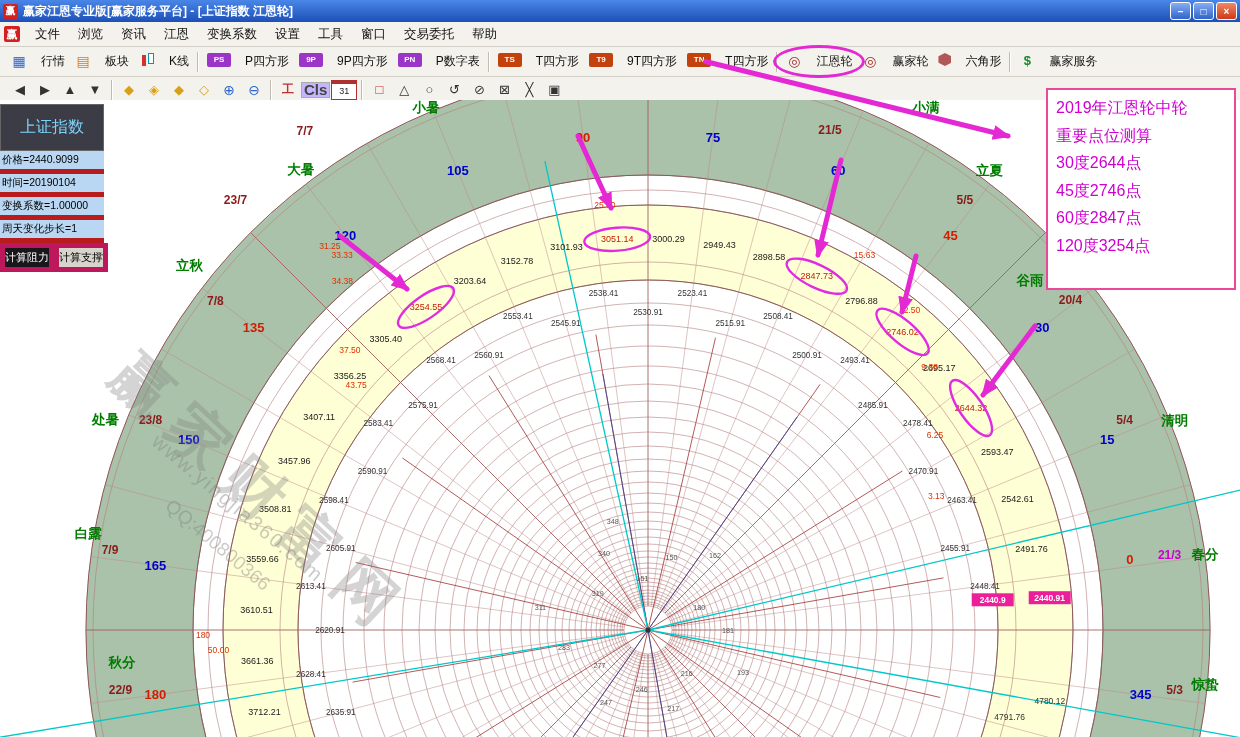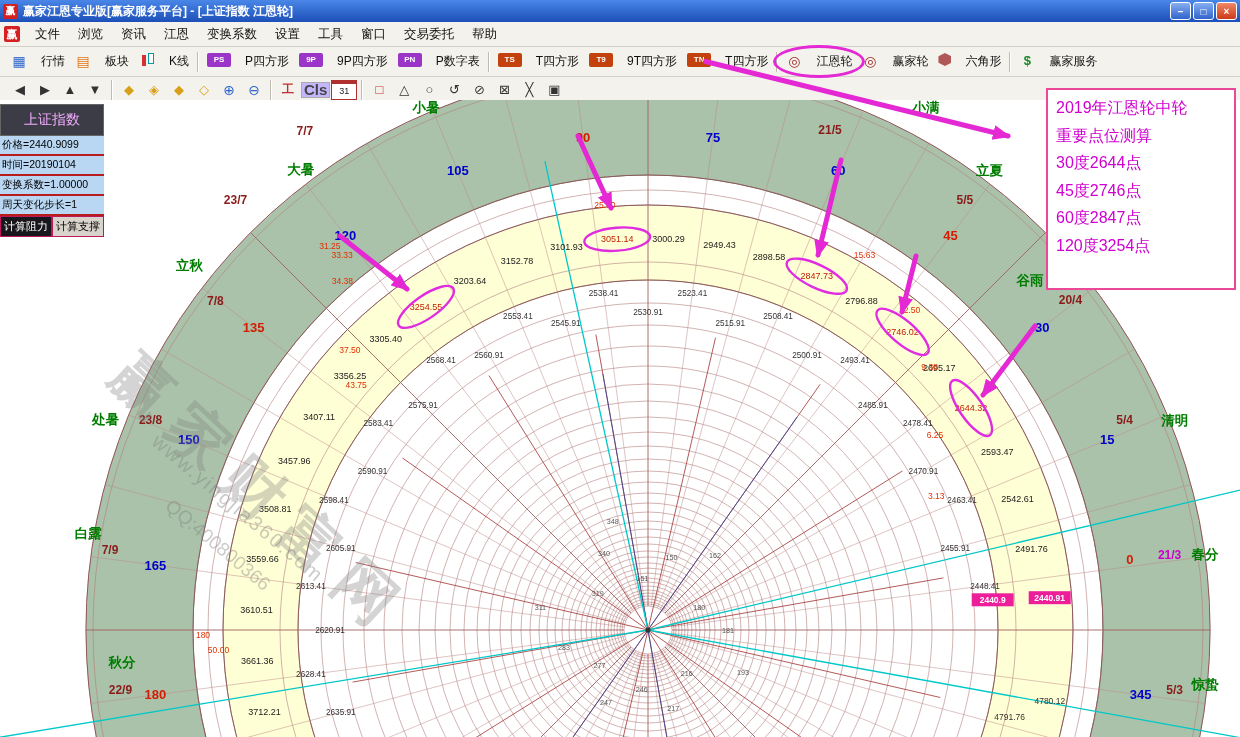--- a/index.html
+++ b/index.html
@@ -66,25 +66,25 @@
 
   .watermark-brand{position:absolute;left:148px;top:235px;font-size:60px;font-weight:bold;
     color:rgba(130,130,130,.34);transform:rotate(43deg);transform-origin:0 0;letter-spacing:16px;
     white-space:nowrap;z-index:3;pointer-events:none}
   .watermark-url{position:absolute;left:162px;top:330px;font-size:20px;color:rgba(130,130,130,.42);
     transform:rotate(40deg);transform-origin:0 0;letter-spacing:2px;z-index:3;pointer-events:none;white-space:nowrap}
   .watermark-qq{position:absolute;left:175px;top:395px;font-size:19px;color:rgba(130,130,130,.42);
     transform:rotate(40deg);transform-origin:0 0;z-index:3;pointer-events:none;white-space:nowrap}
 
   .info-panel{position:absolute;left:0;top:4px;width:104px;z-index:10;font-size:11px}
-  .ip-title{background:#3c3c46;color:#f0abfc;text-align:center;padding:6px 0;font-size:14px;border:1px solid #666}
-  .ip-row{background:#b9d7f2;color:#000;padding:2px 2px;border-bottom:2px solid #b91c1c;
+  .ip-title{background:#3c3c46;color:#7dd3fc;text-align:center;padding:12px 0;font-size:16px;border:1px solid #666}
+  .ip-row{background:#b9d7f2;color:#000;padding:2px 2px;border-bottom:5px solid #b91c1c;
     white-space:nowrap;font-size:10.5px;overflow:hidden}
   .ip-btns{display:flex}
-  .ip-btn{flex:1;font-size:11px;padding:2px 0;border:1px solid #be185d;background:#d8d4cc;
+  .ip-btn{flex:1;font-size:11px;padding:2px 0;border:5px solid #be185d;background:#d8d4cc;
     font-family:inherit;white-space:nowrap}
   .ip-btn.dark{background:#18181c;color:#fff}
 
   .annotation-box{position:absolute;left:1046px;top:88px;width:190px;height:202px;background:#fff;
     border:2px solid #ec4899;z-index:40;padding:4px 8px;box-sizing:border-box}
   .anno-line{color:#cf00cf;font-size:16px;line-height:27.5px;white-space:nowrap}
 
   #overlay{position:absolute;left:0;top:0;z-index:60;pointer-events:none}
 </style>
 </head>

